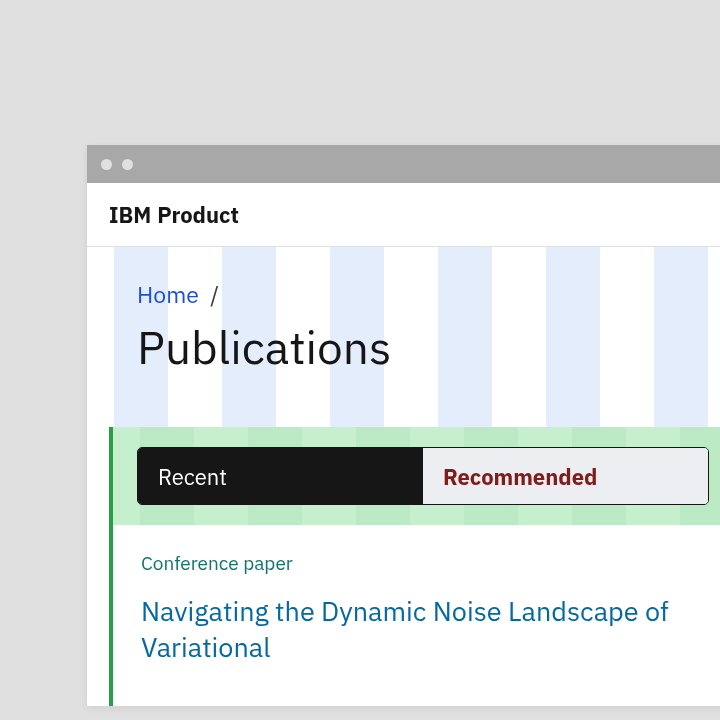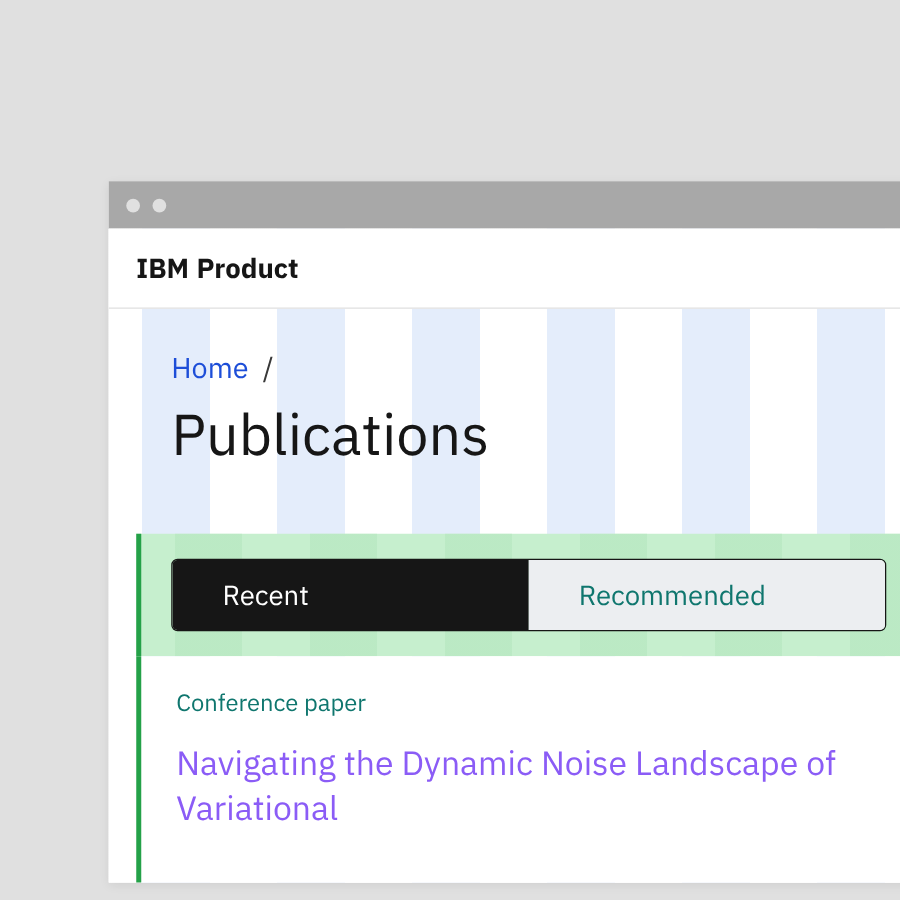--- a/index.html
+++ b/index.html
@@ -119,50 +119,51 @@
   margin: 0 24px;
   border: 1px solid #161616;
   border-radius: 5px;
   overflow: hidden;
   height: 58px;
 }
 .switch-btn {
   flex: 1;
   display: flex;
   align-items: center;
-  padding-left: 40px;
+  padding-left: 20px;
   font-size: 22px;
   cursor: pointer;
 }
 .switch-active {
   background: #161616;
   color: #fff;
 }
 .switch-inactive {
   background: #eceef1;
-  color: #0f766e;
+  color: #7f1d1d;
+  font-weight: bold;
 }
 .card {
   position: relative;
   z-index: 1;
   background: #fff;
   margin: 0 50px 0 22px;
   border-left: 4px solid #24a148;
   border-right: 4px solid #24a148;
   padding: 26px 28px 40px 28px;
 }
 .card-label {
   font-size: 19px;
   color: #0f766e;
   margin-bottom: 18px;
 }
 .card-title {
   font-size: 27px;
   font-weight: 400;
-  color: #8b5cf6;
+  color: #0369a1;
   line-height: 1.35;
 }
 </style>
 </head>
 <body>
 
 <div class="window">
   <div class="titlebar">
     <div class="traffic-dot"></div>
     <div class="traffic-dot"></div>

